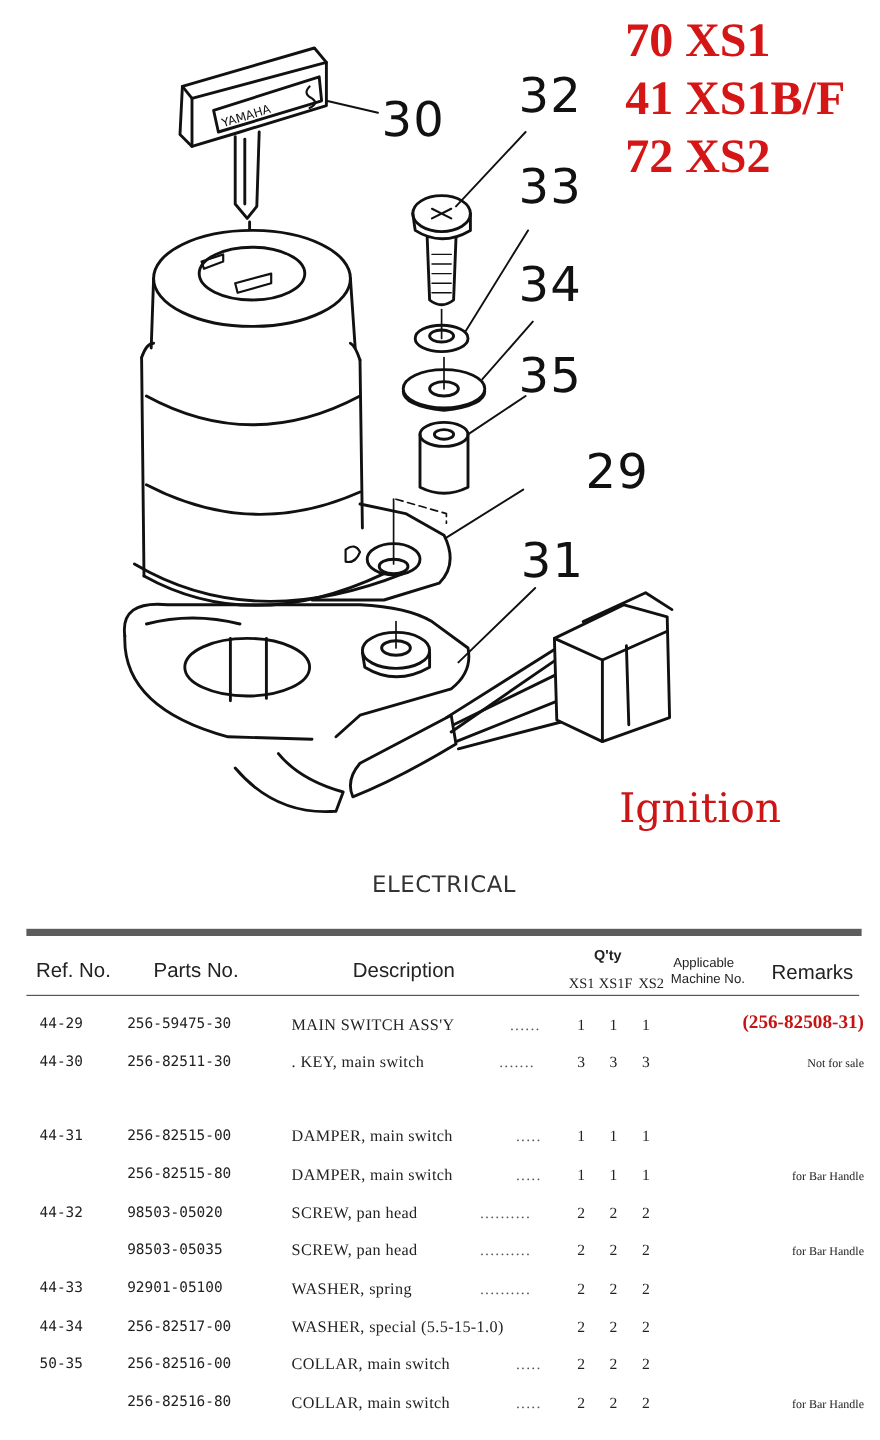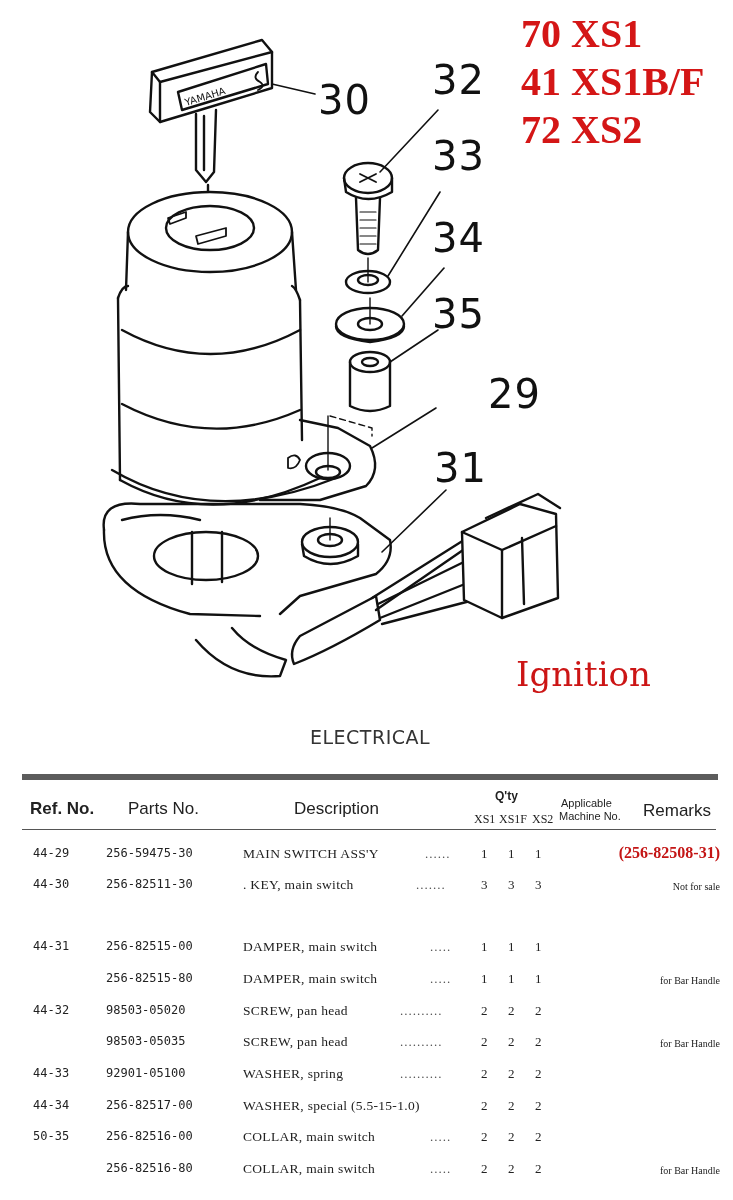--- a/index.html
+++ b/index.html
@@ -149,21 +149,21 @@
 </div>
 
 <div class="title-ign">
   <div>Ignition</div>
 </div>
 
 <div class="section-label">ELECTRICAL</div>
 
 <div class="rule-top"></div>
 
-<div class="hdr big" style="left:30px; top:799px;font-weight:bold;">Ref. No.</div>
+<div class="hdr big" style="left:30px; top:799px;">Ref. No.</div>
 <div class="hdr big" style="left:128px; top:799px;">Parts No.</div>
 <div class="hdr big" style="left:294px; top:799px;">Description</div>
 <div class="hdr small" style="left:495px; top:790px; font-size:12px; font-weight:bold;">Q'ty</div>
 <div class="hdr serif" style="left:474px; top:812px;">XS1</div>
 <div class="hdr serif" style="left:499px; top:812px;">XS1F</div>
 <div class="hdr serif" style="left:532px; top:812px;">XS2</div>
 <div class="hdr small" style="left:561px; top:797px;">Applicable</div>
 <div class="hdr small" style="left:559px; top:810px;">Machine No.</div>
 <div class="hdr big" style="left:643px; top:801px;">Remarks</div>
 

